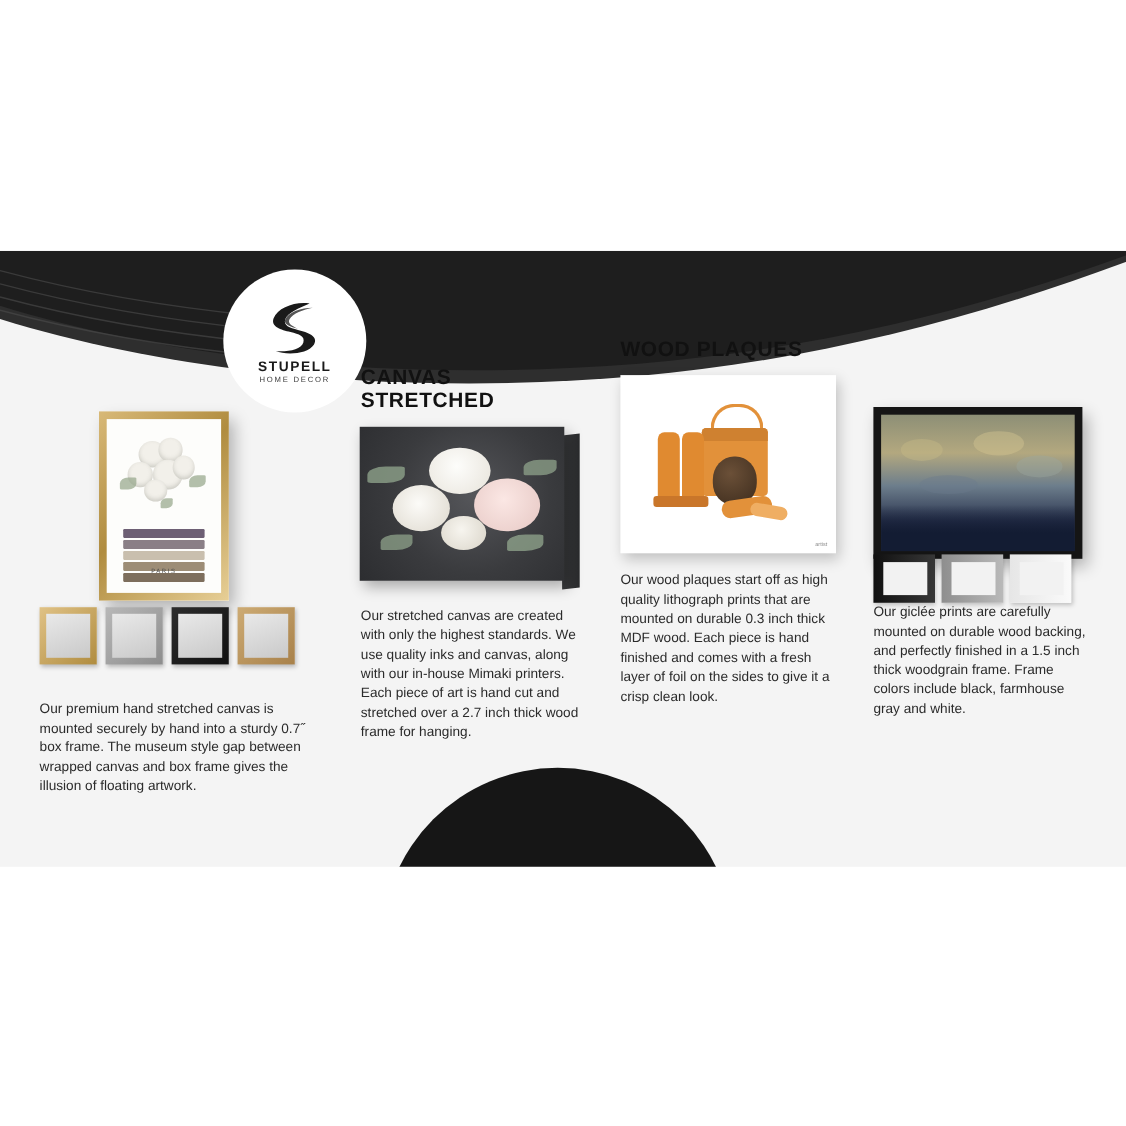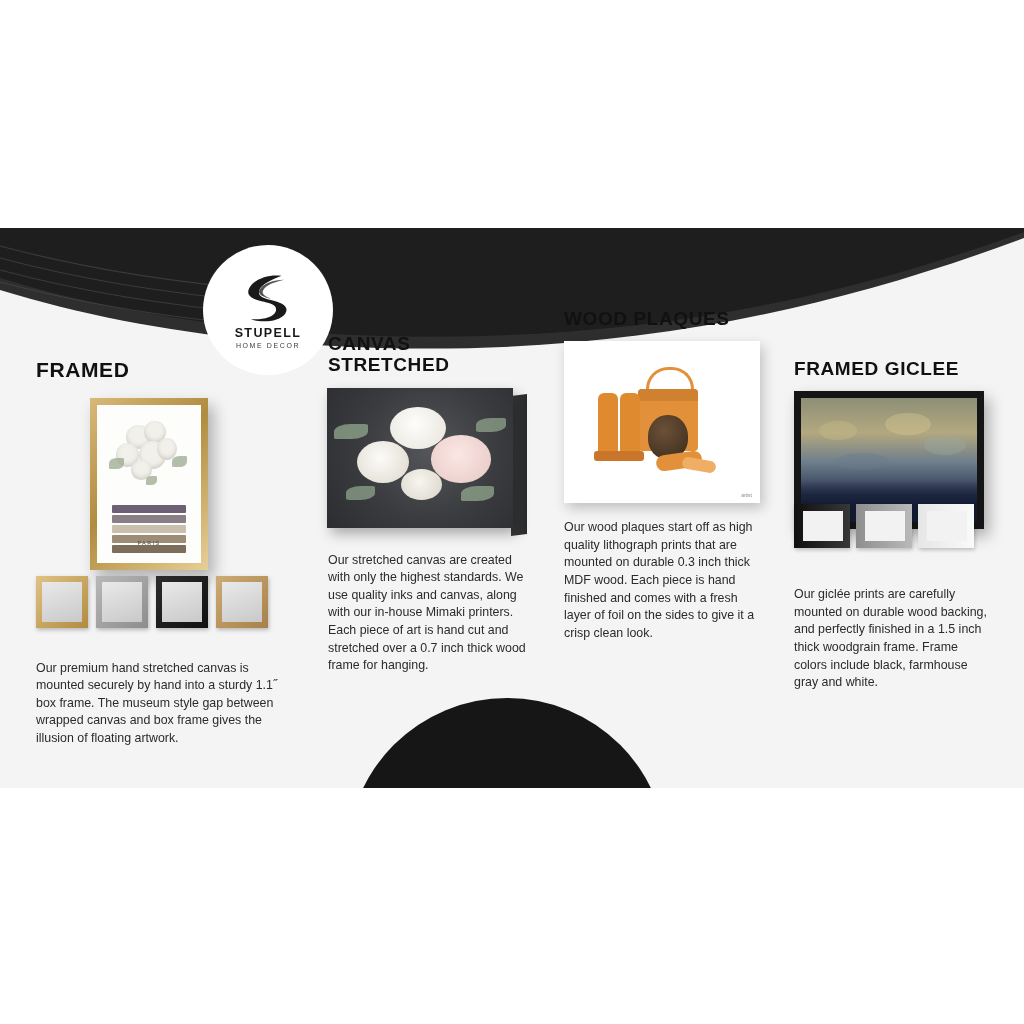--- a/index.html
+++ b/index.html
@@ -278,21 +278,21 @@
     gap: 6px;
   }
   .fgf {
     width: 56px;
     height: 44px;
     box-sizing: border-box;
     padding: 7px 7px 7px 9px;
     box-shadow: 1px 2px 4px rgba(0,0,0,.22);
   }
   .fgf i { display: block; width: 100%; height: 100%; background: #f2f2f2; }
-  #col4 .col-body { margin-top: 57px; }
+  #col4 .col-body { margin-top: 40px; }
 
   
   .ready {
     position: absolute;
     left: 347px;
     top: 470px;
     width: 320px;
     height: 320px;
     border-radius: 50%;
     background: #161616;
@@ -324,21 +324,20 @@
       <svg class="brand-mark" viewBox="0 0 60 54">
         <path d="M44,4 C30,2 14,8 10,18 C7,26 17,29 26,31 C34,33 40,35 38,41 C36,47 24,50 12,49 C22,53 42,52 48,43 C53,35 42,31 33,29 C25,27 19,25 21,19 C23,13 34,8 44,4 Z" fill="#1a1a1a"></path>
         <path d="M47,8 C36,8 24,12 21,19 C19,24 26,26 33,28 C27,25 23,23 25,19 C28,13 38,10 47,8 Z" fill="#555"></path>
       </svg>
       <div class="brand-name">STUPELL</div>
       <div class="brand-sub">HOME DECOR</div>
     </div>
 
     <div class="col" id="col1">
       <div class="col-title">
-        <div>FRAMED</div>
       </div>
 
       <div class="c1-art">
         <div class="ff-frame">
           <div class="ff-inner">
             <div class="flowers">
               <div class="petal" style="left:22%;top:10%;width:30%;height:26%"></div>
               <div class="petal" style="left:44%;top:6%;width:26%;height:24%"></div>
               <div class="petal" style="left:10%;top:30%;width:28%;height:26%"></div>
               <div class="petal" style="left:38%;top:28%;width:32%;height:30%"></div>
@@ -368,21 +367,21 @@
             </div>
           <div class="sw" style="background:linear-gradient(135deg,#2c2c2c,#111)">
               <i></i>
             </div>
           <div class="sw" style="background:linear-gradient(135deg,#cdab74,#a8814a)">
               <i></i>
             </div>
         </div>
       </div>
 
-      <div class="col-body">Our premium hand stretched canvas is mounted securely by hand into a sturdy 1.1˝ box frame. The museum style gap between wrapped canvas and box frame gives the illusion of floating artwork.</div>
+      <div class="col-body">Our premium hand stretched canvas is mounted securely by hand into a sturdy 0.7˝ box frame. The museum style gap between wrapped canvas and box frame gives the illusion of floating artwork.</div>
     </div>
 
     <div class="col" id="col2">
       <div class="col-title">
         <div>CANVAS</div>
         <div>STRETCHED</div>
       </div>
 
       <div class="sc-art">
         <div class="sc-side"></div>
@@ -391,21 +390,21 @@
           <div class="rose" style="left:56%;top:34%;width:32%;height:34%;background:radial-gradient(circle at 45% 40%,#fbe7e4,#e6c8c4)"></div>
           <div class="rose" style="left:16%;top:38%;width:28%;height:30%;background:radial-gradient(circle at 45% 40%,#fcfbf8,#ddd8cd)"></div>
           <div class="rose" style="left:40%;top:58%;width:22%;height:22%;background:radial-gradient(circle at 45% 40%,#f7f5ef,#d9d4c8)"></div>
           <div class="leafy" style="left:4%;top:26%;width:18%;height:11%;background:#93a88f"></div>
           <div class="leafy" style="left:80%;top:22%;width:16%;height:10%;background:#8fa38b"></div>
           <div class="leafy" style="left:72%;top:70%;width:18%;height:11%;background:#93a88f"></div>
           <div class="leafy" style="left:10%;top:70%;width:16%;height:10%;background:#8fa38b"></div>
         </div>
       </div>
 
-      <div class="col-body" style="margin-top:14px">Our stretched canvas are created with only the highest standards. We use quality inks and canvas, along with our in-house Mimaki printers. Each piece of art is hand cut and stretched over a 0.7 inch thick wood frame for hanging.</div>
+      <div class="col-body" style="margin-top:14px">Our stretched canvas are created with only the highest standards. We use quality inks and canvas, along with our in-house Mimaki printers. Each piece of art is hand cut and stretched over a 2.7 inch thick wood frame for hanging.</div>
     </div>
 
     <div class="col" id="col3">
       <div class="col-title">WOOD PLAQUES</div>
 
       <div class="wp-art">
         <div class="handle" style="left:82px;top:26px;width:42px;height:24px"></div>
         <div class="bag" style="left:74px;top:48px;width:60px;height:62px"></div>
         <div style="position:absolute;left:74px;top:48px;width:60px;height:12px;background:#cf8130;border-radius:4px 4px 0 0"></div>
         <div class="boot" style="left:34px;top:52px;width:20px;height:62px"></div>
@@ -415,21 +414,20 @@
         <div class="dog" style="left:84px;top:74px;width:40px;height:44px"></div>
         <div style="position:absolute;left:92px;top:112px;width:46px;height:16px;background:#e2913a;border-radius:8px;transform:rotate(-8deg)"></div>
         <div style="position:absolute;left:118px;top:118px;width:34px;height:12px;background:#efae63;border-radius:6px;transform:rotate(10deg)"></div>
         <div class="sig">artist</div>
       </div>
 
       <div class="col-body" style="margin-top:16px">Our wood plaques start off as high quality lithograph prints that are mounted on durable 0.3 inch thick MDF wood. Each piece is hand finished and comes with a fresh layer of foil on the sides to give it a crisp clean look.</div>
     </div>
 
     <div class="col" id="col4">
-      <div class="col-title">FRAMED GICLEE</div>
 
       <div class="fg-art">
         <div class="fg-inner">
           <div class="fg-speck" style="left:10%;top:18%;width:22%;height:16%;background:#c9bb88"></div>
           <div class="fg-speck" style="left:48%;top:12%;width:26%;height:18%;background:#d6c894"></div>
           <div class="fg-speck" style="left:70%;top:30%;width:24%;height:16%;background:#9aa7a0"></div>
           <div class="fg-speck" style="left:20%;top:44%;width:30%;height:14%;background:#6b7b8d"></div>
           <div style="position:absolute;left:0;bottom:0;width:100%;height:34%;background:linear-gradient(180deg,rgba(23,32,58,0),#131c33 60%)"></div>
         </div>
       </div>

